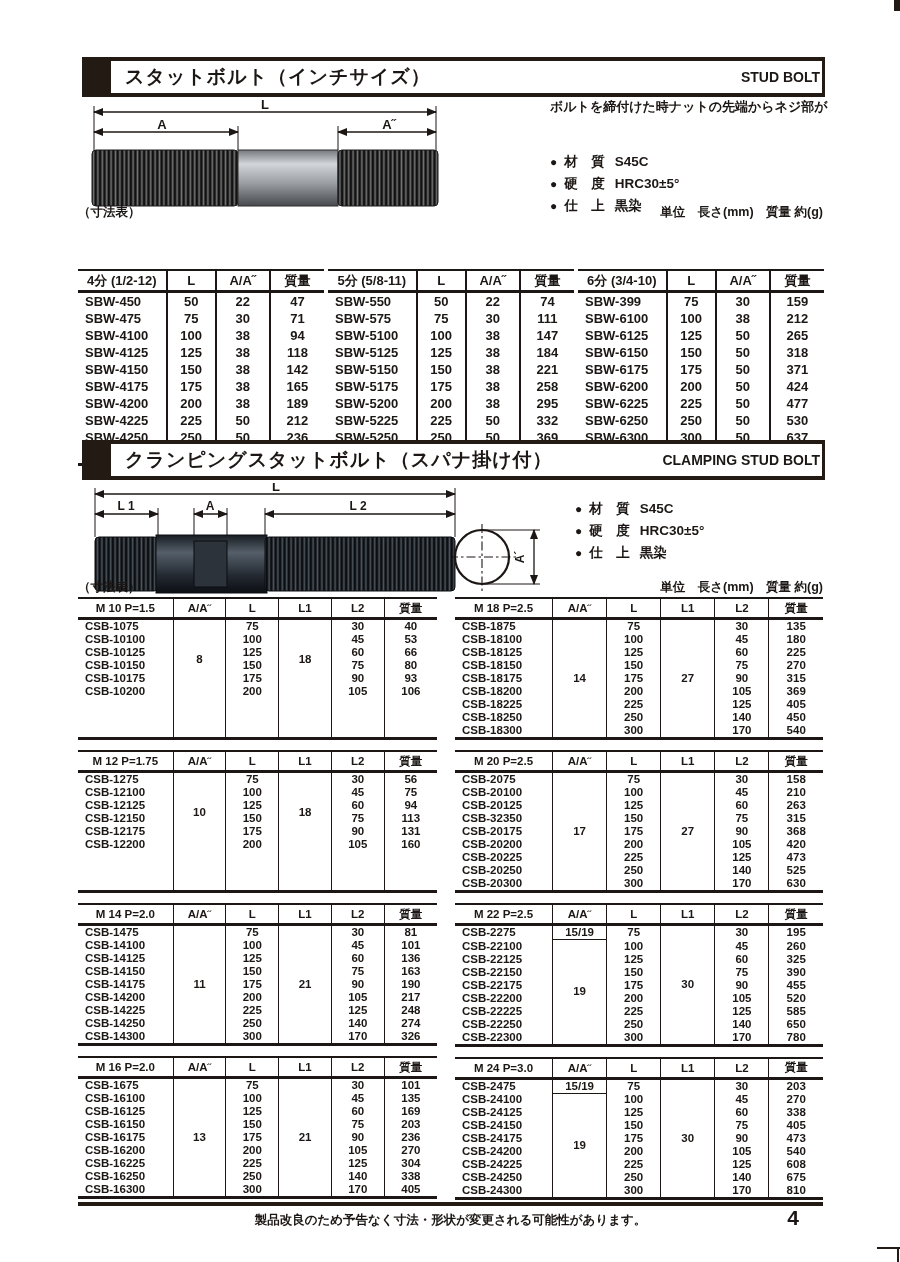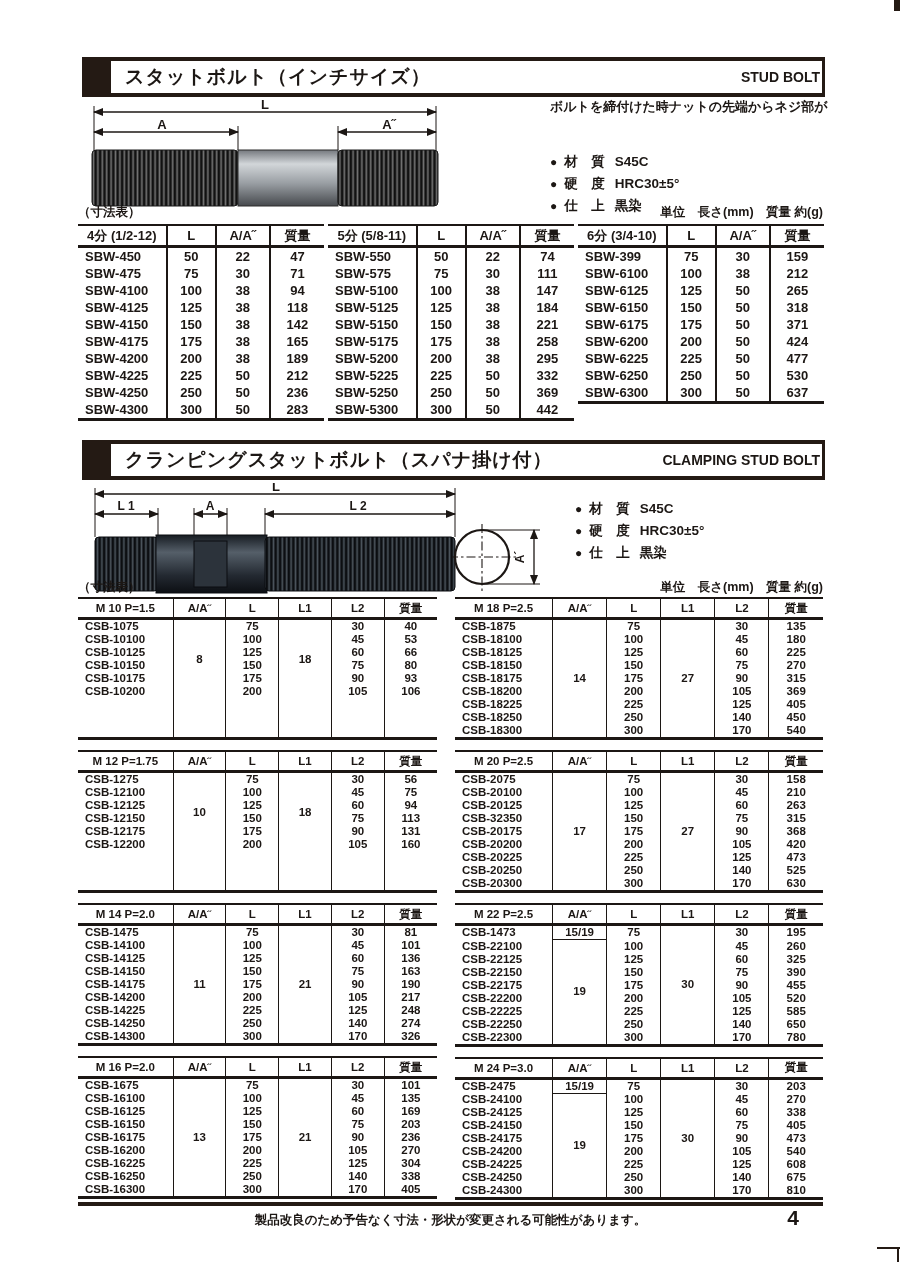--- a/index.html
+++ b/index.html
@@ -19,21 +19,21 @@
   .note{font-size:13px;font-weight:bold;line-height:21px;}
   .specs{font-size:13.5px;font-weight:bold;line-height:22px;}
   .spec-line{white-space:nowrap;}
   .spec-line .dot{font-size:12px;margin-right:7px;}
   .spec-line .lab{margin-right:10px;}
   .meta-row{display:flex;justify-content:space-between;font-size:12.5px;font-weight:bold;}
 
   
   #sbw-tables{left:78px;top:224px;width:746px;display:flex;gap:4px;align-items:flex-start;}
   .sbw-tbl{border-collapse:collapse;table-layout:fixed;flex:1 1 0;
-           border-top:2px solid var(--ink);border-bottom:3px solid var(--ink);}
+           border-top:2px solid var(--ink);border-bottom:3px solid var(--ink);margin-top:45px;}
   .sbw-tbl th{font-size:13px;font-weight:bold;height:19px;border-bottom:3px solid var(--ink);padding:0;}
   .sbw-tbl td{font-size:13px;font-weight:bold;height:17px;padding:0;}
   .sbw-tbl th:not(:first-child),.sbw-tbl td:not(:first-child){border-left:2px solid var(--ink);}
 
   
   .csb-col{position:absolute;top:597px;}
   #csb-left{left:78px;width:359px;}
   #csb-right{left:455px;width:368px;}
   .csb-tbl{border-collapse:collapse;table-layout:fixed;width:100%;margin-bottom:10px;
            border-top:2px solid var(--ink);border-bottom:3px solid var(--ink);}
@@ -907,21 +907,21 @@
             <th class="t-title">M 22  P=2.5</th>
             <th>A/A˝</th>
             <th>L</th>
             <th>L1</th>
             <th>L2</th>
             <th>質量</th>
           </tr>
         </thead>
         <tbody>
           <tr>
-            <td class="t-name">CSB-1473</td>
+            <td class="t-name">CSB-2275</td>
             <td class="t-num aa-first">15/19</td>
             <td class="t-num">75</td>
             <td class="t-num" rowspan="9">30</td>
             <td class="t-num">30</td>
             <td class="t-num">195</td>
           </tr>
           <tr>
             <td class="t-name">CSB-22100</td>
             <td class="t-num" rowspan="8">19</td>
             <td class="t-num">100</td>

